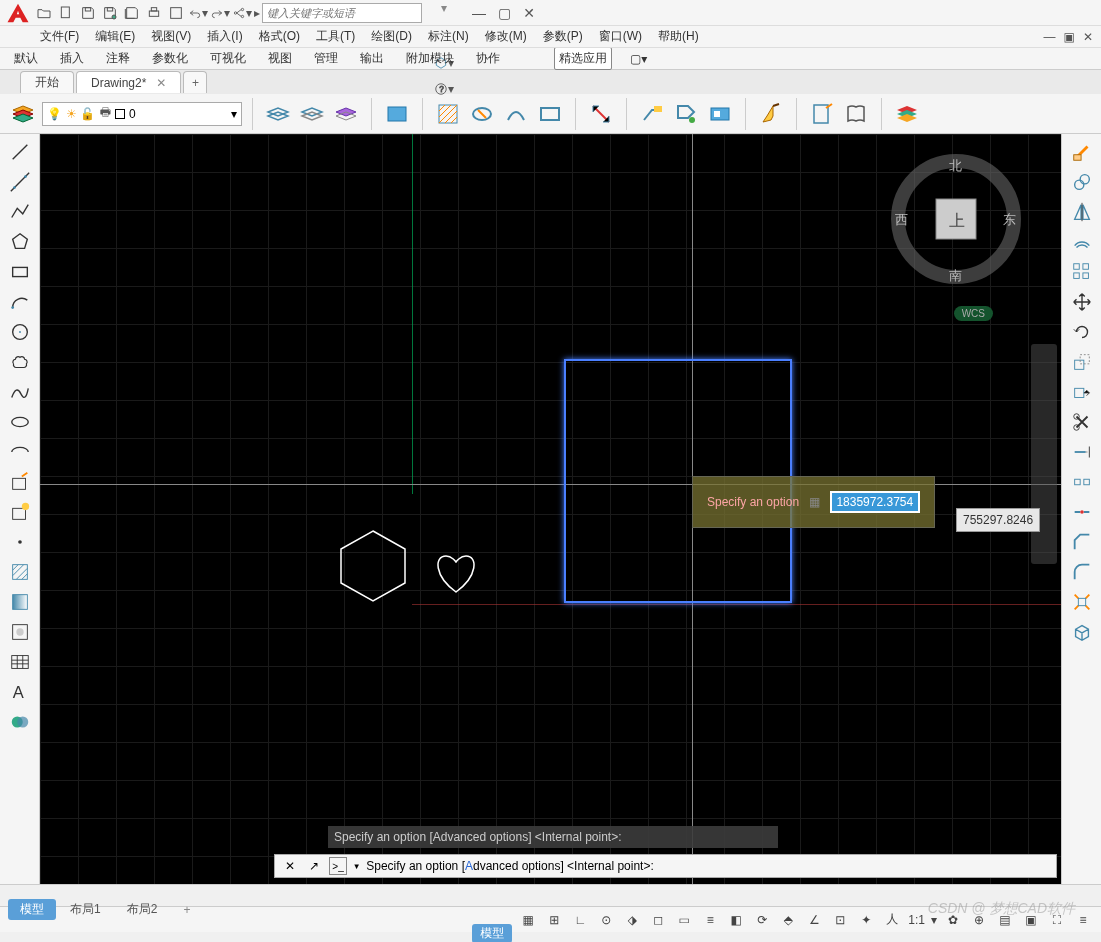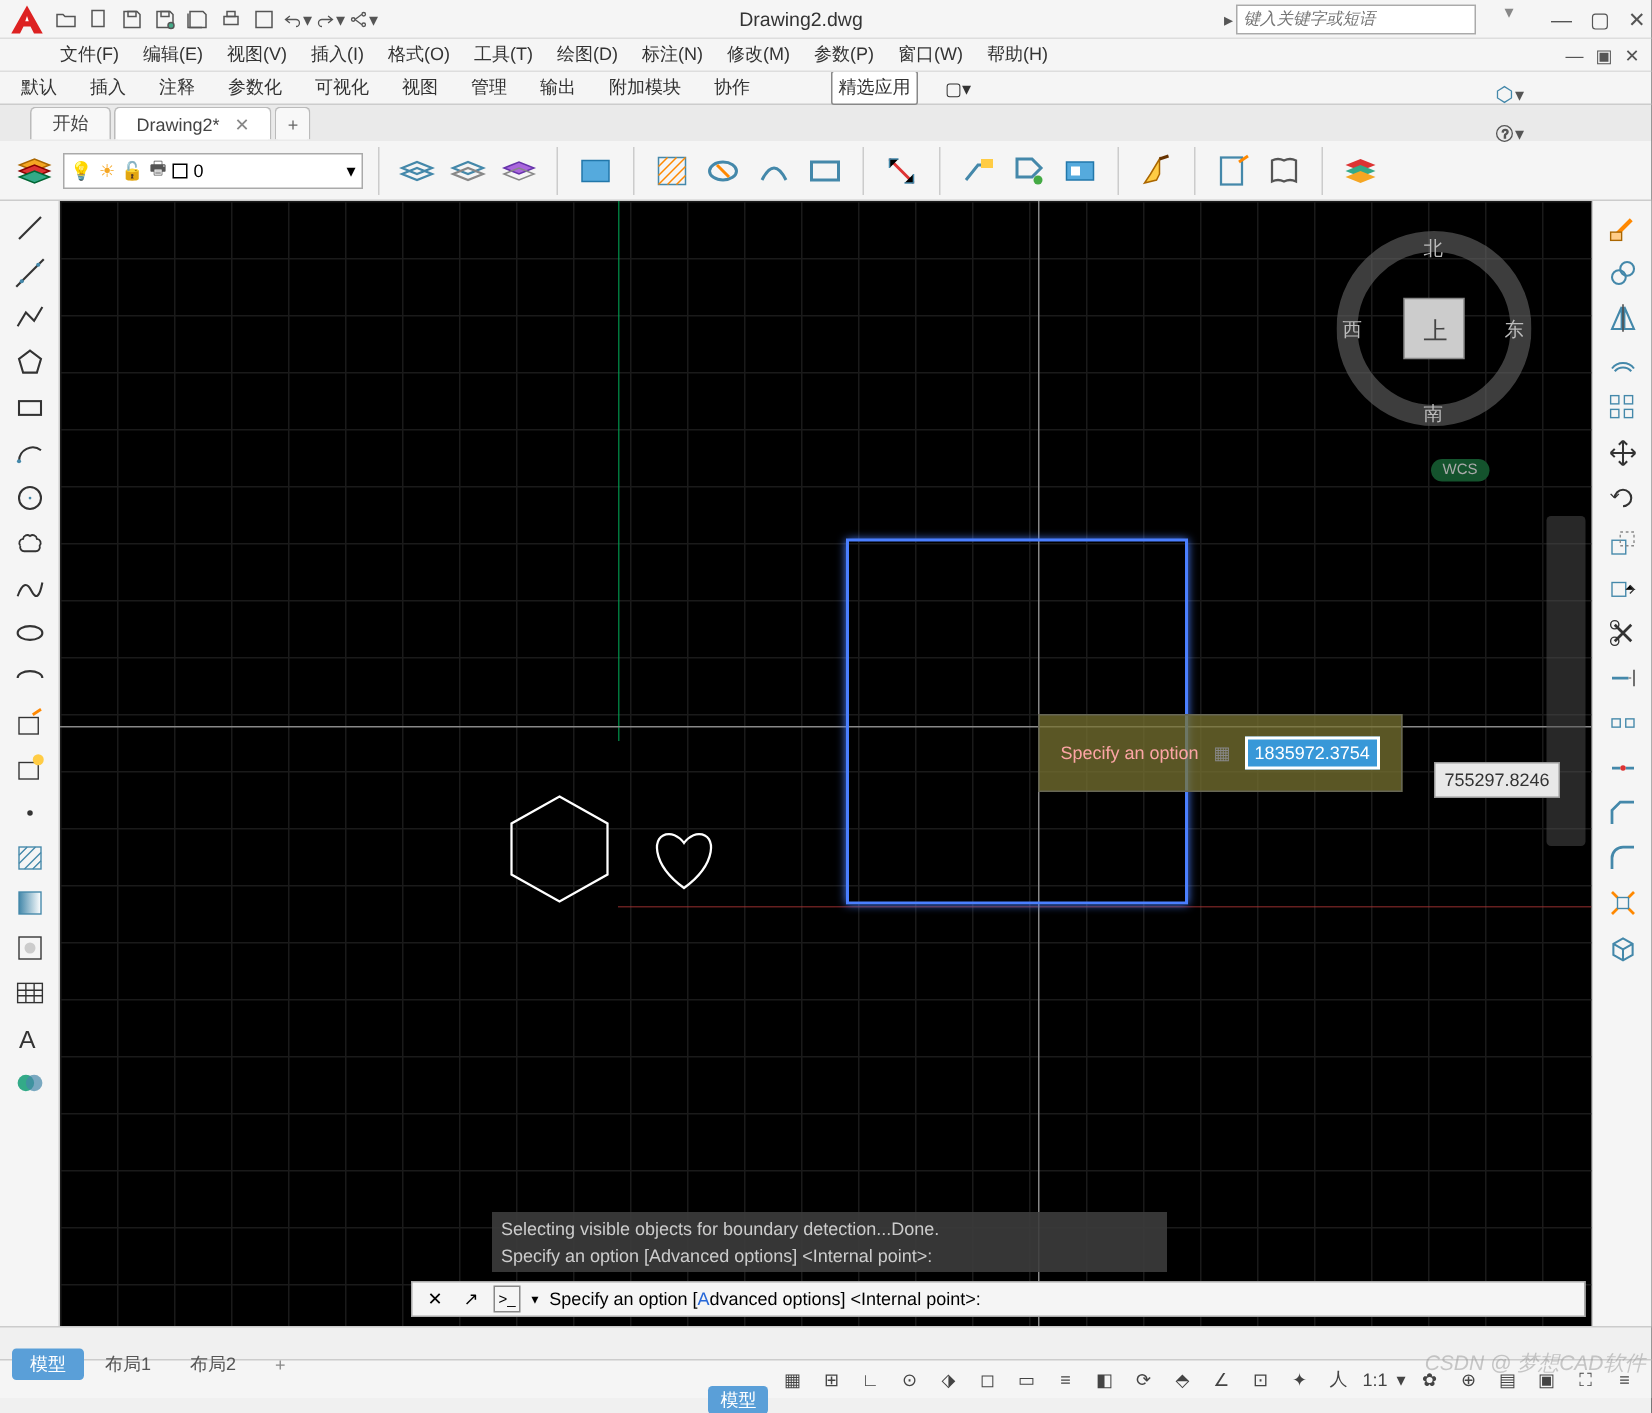--- a/index.html
+++ b/index.html
@@ -55,21 +55,21 @@
 .cmd-history { position: absolute; left: 288px; bottom: 36px; width: 450px; background: rgba(60,60,60,0.9); color: #ccc; font-family: monospace; font-size: 12px; padding: 2px 6px; line-height: 1.5; }
 .cmd-line { position: absolute; left: 234px; bottom: 6px; right: 4px; height: 24px; background: #f5f5f5; border: 1px solid #aaa; display: flex; align-items: center; padding: 0 6px; font-family: monospace; font-size: 12px; gap: 6px; }
 .cmd-line .cmd-icon { width: 18px; height: 18px; display:flex; align-items:center; justify-content:center; }
 .cmd-text .opt { color: #2868d8; }
 .layout-tabs { height: 22px; background: #f0f0f0; display: flex; align-items: center; padding: 0 8px; gap: 2px; border-top: 1px solid #ccc; }
 .layout-tab { padding: 2px 12px; font-size: 12px; color: #555; cursor: pointer; border-radius: 3px; margin-top: 28px; }
 .layout-tab.active { background: #5a9fd8; color: #fff; }
 .statusbar { height: 26px; background: #f5f5f5; border-top: 1px solid #ccc; display: flex; align-items: center; padding: 0 8px; justify-content: space-between; }
 .status-right { display: flex; align-items: center; gap: 6px; color: #444; font-size: 12px; }
 .status-icon { width: 20px; height: 20px; display: flex; align-items: center; justify-content: center; cursor: pointer; }
-.watermark { position: absolute; right: 4px; bottom: 24px; color: rgba(150,150,150,0.5); font-size: 14px; font-style: italic; }
+.watermark { position: absolute; right: 26px; bottom: 24px; color: rgba(150,150,150,0.5); font-size: 14px; font-style: italic; }
 </style>
 </head>
 <body>
 
 <div class="titlebar">
   <div class="app-logo">
     <svg viewBox="0 0 24 24">
         <path d="M3 20 L12 4 L21 20 L16 20 L14 16 L10 16 L8 20 Z" fill="#d22"></path>
         <path d="M11 13 L13 13 L12 10 Z" fill="#fff"></path>
       </svg>
@@ -119,21 +119,20 @@
       </svg>▾</div>
   <div class="qat-icon"><svg viewBox="0 0 24 24" fill="none" stroke="#555" stroke-width="1.5">
         <path d="M15 8 L20 12 L15 16 M20 12 H8 a4 4 0 0 0 0 8"></path>
       </svg>▾</div>
   <div class="qat-icon"><svg viewBox="0 0 24 24" fill="none" stroke="#555" stroke-width="1.5">
         <path d="M8 12 L16 6 M8 12 L16 18"></path>
         <circle cx="6" cy="12" r="2"></circle>
         <circle cx="18" cy="6" r="2"></circle>
         <circle cx="18" cy="18" r="2"></circle>
       </svg>▾</div>
-  <div class="title-center">Drawing2.dwg</div>
   <span style="color:#555">▸</span>
   <input class="search-box" placeholder="键入关键字或短语" style="">
   <div class="title-right">
     <div class="qat-icon">
         <svg viewBox="0 0 24 24" fill="none" stroke="#555" stroke-width="1.5">
           <circle cx="8" cy="14" r="4"></circle>
           <circle cx="16" cy="14" r="4"></circle>
         </svg>
       </div>
     <div class="qat-icon">
@@ -532,21 +531,20 @@
     <div class="nav-bar"></div>
 
     <div class="dyn-tooltip">
       <span class="prompt">Specify an option</span>
       <span style="color:#888">▦</span>
       <input class="input1" value="1835972.3754" style="">
     </div>
     <div class="coord-readout" style="left:916px; top:374px;">755297.8246</div>
 
     <div class="cmd-history">
-      <div>Selecting visible objects for boundary detection...Done.</div>
       <div>Specify an option [Advanced options] &lt;Internal point&gt;:</div>
     </div>
 
     <div class="cmd-line">
       <span class="cmd-icon">✕</span>
       <span class="cmd-icon">↗</span>
       <span class="cmd-icon" style="border:1px solid #888; padding:0 2px; font-size:10px">&gt;_</span>▾
       <span class="cmd-text">
         <span>Specify an option [</span><span class="opt">A</span><span>dvanced options] &lt;Internal point&gt;:</span>
       </span>

